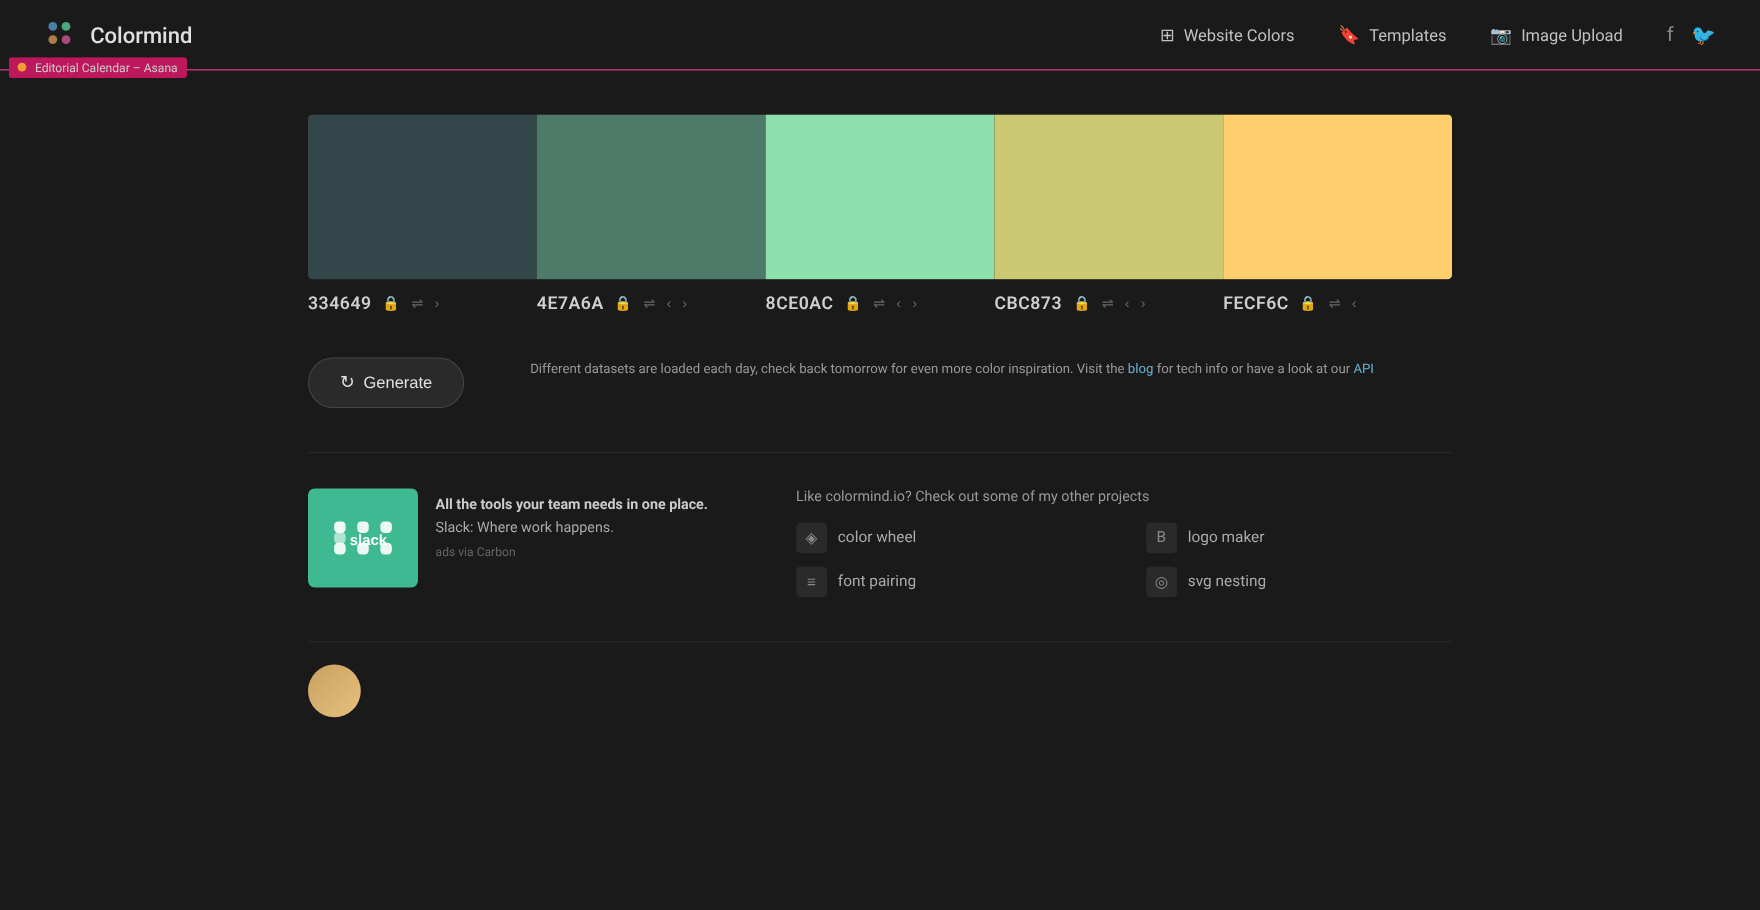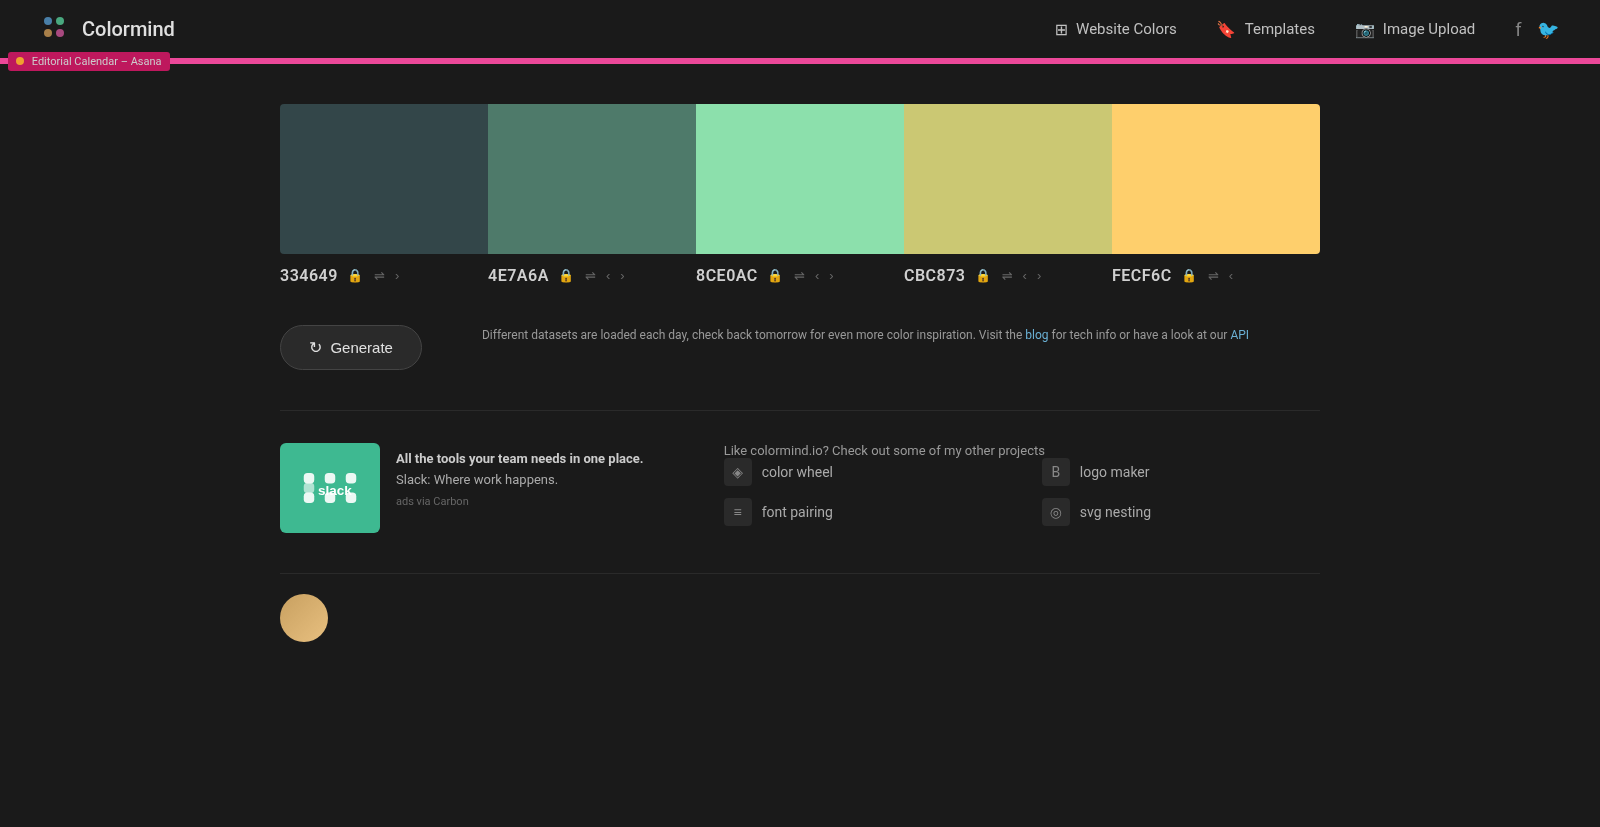--- a/index.html
+++ b/index.html
@@ -10,21 +10,21 @@
       min-height: 827px;
     }
 
     
     .header {
       display: flex;
       align-items: center;
       padding: 0 40px;
       height: 64px;
       background: #1a1a1a;
-      border-bottom: 6px solid #ec4899;
+      border-bottom: 1px solid #ec4899;
     }
     .logo-area {
       display: flex;
       align-items: center;
       gap: 10px;
       text-decoration: none;
       color: #e0e0e0;
     }
     .logo-dots {
       width: 32px;
@@ -232,20 +232,21 @@
       color: #666;
       margin-top: 4px;
     }
 
     .projects-section {
       flex: 1;
     }
     .projects-title {
       font-size: 13px;
       color: #999;
+      margin-bottom: 16px;
     }
     .projects-grid {
       display: grid;
       grid-template-columns: 1fr 1fr;
       gap: 12px 40px;
     }
     .project-item {
       display: flex;
       align-items: center;
       gap: 10px;

